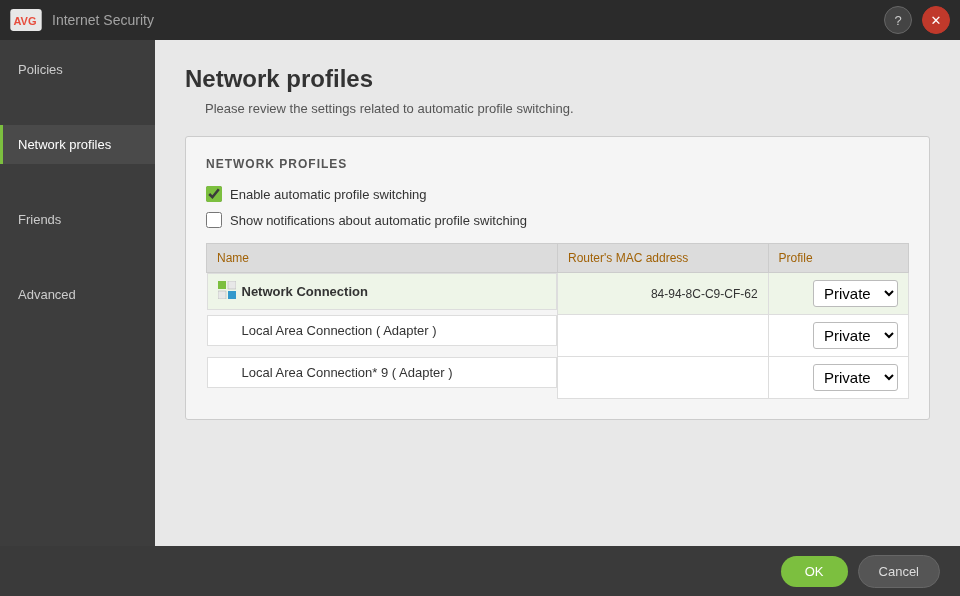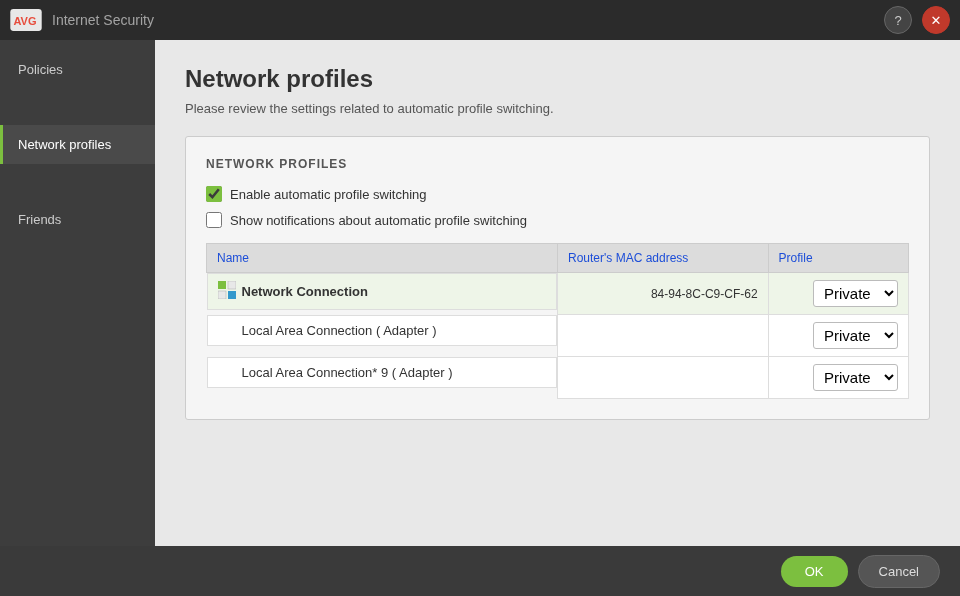--- a/index.html
+++ b/index.html
@@ -89,20 +89,21 @@
     .page-title {
       font-size: 24px;
       font-weight: bold;
       color: #333;
       margin-bottom: 8px;
     }
     .page-subtitle {
       font-size: 13px;
       color: #555;
       margin-bottom: 20px;
+      margin-left: 20px;
     }
 
     
     .profiles-panel {
       background: #f5f5f5;
       border: 1px solid #ccc;
       border-radius: 3px;
       padding: 20px;
     }
     .panel-section-title {
@@ -138,21 +139,21 @@
       border-collapse: collapse;
       margin-top: 15px;
     }
     .profiles-table th {
       background: #dcdcdc;
       border: 1px solid #ccc;
       padding: 7px 10px;
       text-align: left;
       font-size: 12px;
       font-weight: normal;
-      color: #1d4ed8;
+      color: #a16207;
     }
     .profiles-table td {
       border: 1px solid #ddd;
       padding: 7px 10px;
       background: #fff;
       font-size: 13px;
       color: #333;
     }
     .profiles-table tr:first-child td {
       background: #eef5e8;
@@ -224,20 +225,23 @@
 
   <div class="sidebar">
     <div class="sidebar-item">
       <span>Policies</span>
     </div>
     <div class="sidebar-item active">
       <span>Network profiles</span>
     </div>
     <div class="sidebar-item">
       <span>Friends</span>
+    </div>
+    <div class="sidebar-item">
+      <span>Advanced</span>
     </div>
   </div>
 
   <div class="content">
     <h1 class="page-title">Network profiles</h1>
     <p class="page-subtitle">Please review the settings related to automatic profile switching.</p>
 
     <div class="profiles-panel">
       <div class="panel-section-title">NETWORK PROFILES</div>
 

